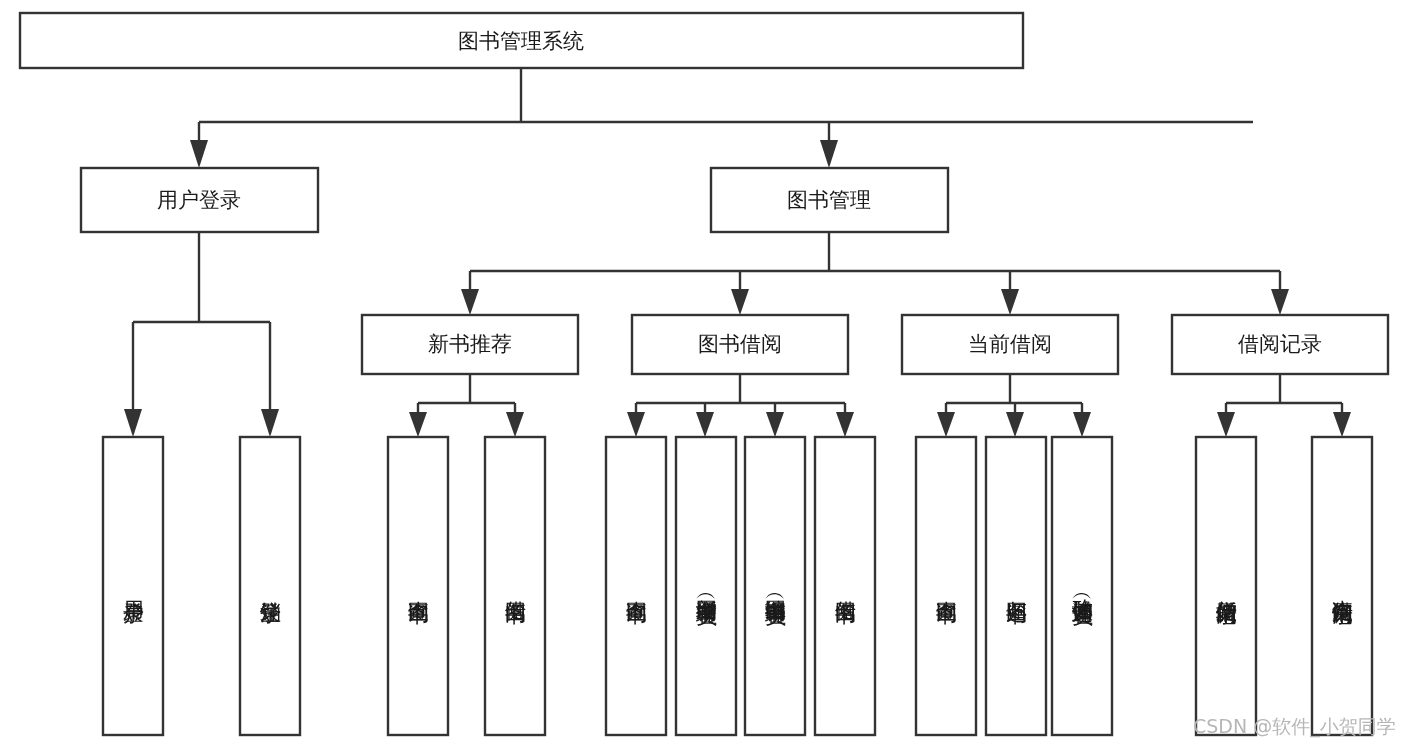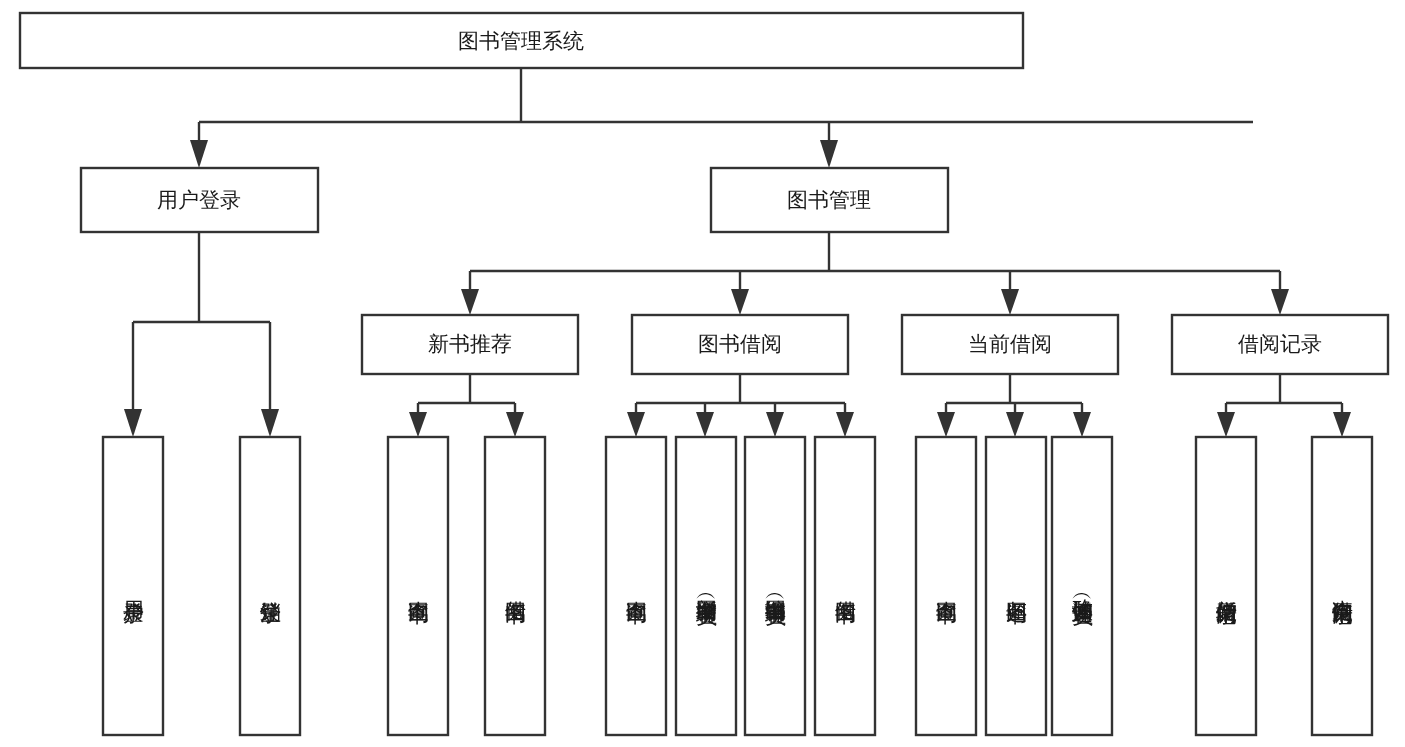--- a/index.html
+++ b/index.html
@@ -225,14 +225,15 @@
   <div class="node-label-v" style="left:916px; top:437px; width:60px; height:298px; display:flex; align-items:center; justify-content:center;">查询图书</div>
 
   <div class="node-label-v" style="left:986px; top:437px; width:60px; height:298px; display:flex; align-items:center; justify-content:center;">归还图书</div>
 
   <div class="node-label-v" style="left:1052px; top:437px; width:60px; height:298px; display:flex; align-items:center; justify-content:center;">确认归还（管理员）</div>
 
   <div class="node-label-v" style="left:1196px; top:437px; width:60px; height:298px; display:flex; align-items:center; justify-content:center;">新增借阅记录</div>
 
   <div class="node-label-v" style="left:1312px; top:437px; width:60px; height:298px; display:flex; align-items:center; justify-content:center;">查询借阅记录</div>
 
+  <div class="watermark" style="left:1193px; top:714px;">CSDN @软件_小贺同学</div>
 
 </div>
 
 </body></html>

